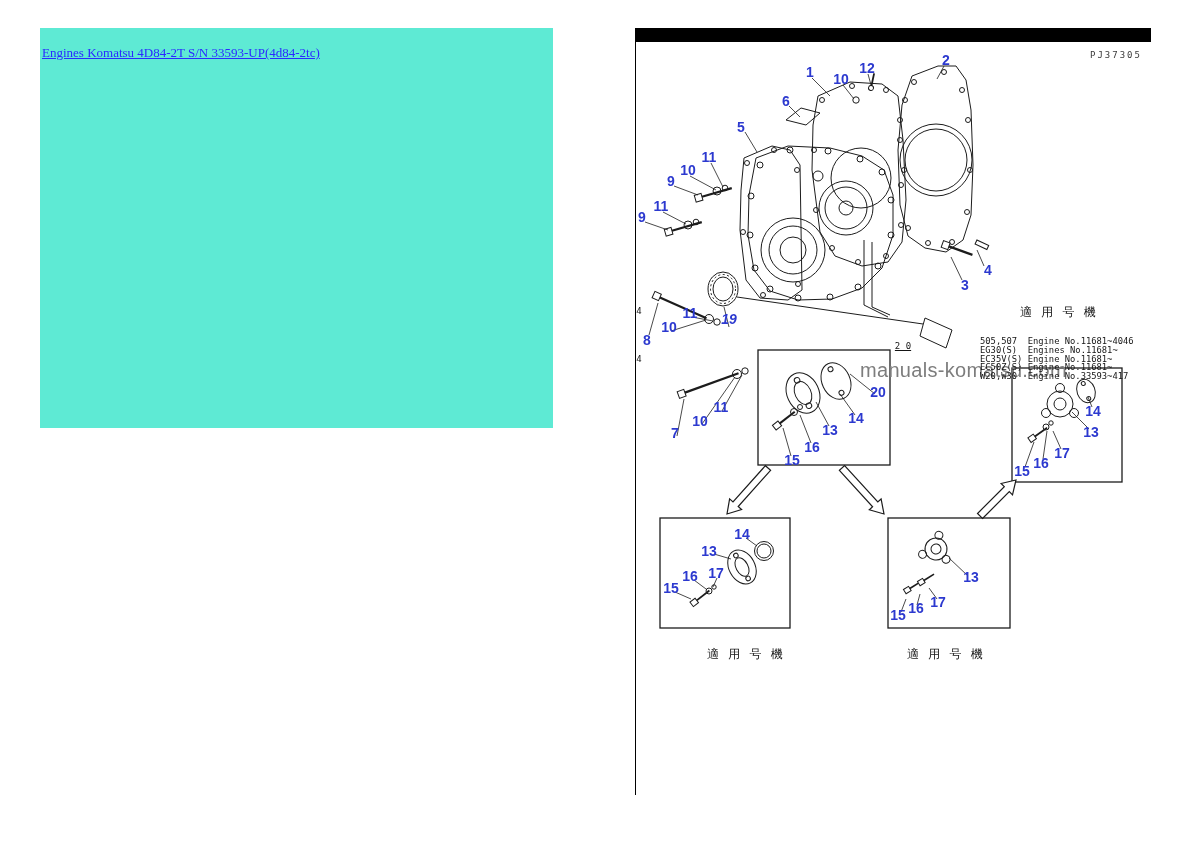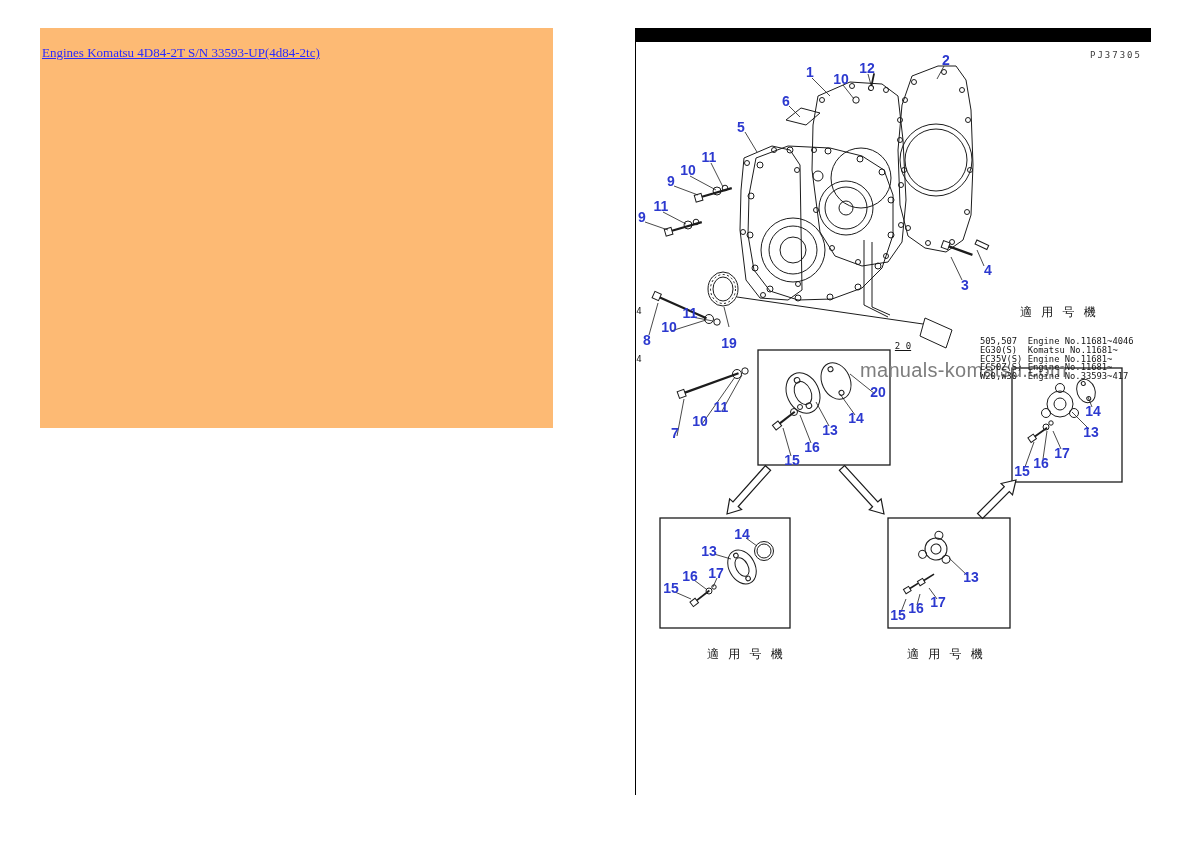--- a/index.html
+++ b/index.html
@@ -1,21 +1,21 @@
 <!DOCTYPE html>
 <html><head>
 <meta charset="utf-8">
 <style>
   html,body{margin:0;padding:0;}
   body{
     width:1190px;height:842px;position:relative;background:#fff;
     font-family:"Liberation Sans",sans-serif;overflow:hidden;
   }
   
-  .blackbox{position:absolute;left:40px;top:28px;width:513px;height:400px;background:#fdba74;}
+  .blackbox{position:absolute;left:40px;top:28px;width:513px;height:400px;background:#5eead4;}
   .engine-link{
     position:absolute;left:2px;top:17px;white-space:nowrap;
     font-family:"Liberation Serif",serif;font-size:13px;
     color:#2a2aff;text-decoration:underline;cursor:pointer;
   }
   
   .panel{position:absolute;left:635px;top:28px;width:515px;height:767px;background:#fff;border-left:1.5px solid #000;}
   .topbar{position:absolute;left:0;top:0;width:515px;height:14px;background:#000;}
   .pj-number{
     position:absolute;left:1090px;top:50px;color:#3a3a3a;
@@ -304,21 +304,21 @@
     <span class="callout" style="left: 709px; top: 157px;">11</span>
     <span class="callout" style="left: 688px; top: 170px;">10</span>
     <span class="callout" style="left: 671px; top: 181px;">9</span>
     <span class="callout" style="left: 661px; top: 206px;">11</span>
     <span class="callout" style="left: 642px; top: 217px;">9</span>
     <span class="callout" style="left: 965px; top: 285px;">3</span>
     <span class="callout" style="left: 988px; top: 270px;">4</span>
     <span class="callout" style="left: 690px; top: 313px;">11</span>
     <span class="callout" style="left: 669px; top: 327px;">10</span>
     <span class="callout" style="left: 647px; top: 340px;">8</span>
-    <span class="callout" style="left: 729px; top: 343px;">19</span>
+    <span class="callout" style="left: 729px; top: 319px; font-style: italic;">19</span>
     <span class="callout" style="left: 721px; top: 407px;">11</span>
     <span class="callout" style="left: 700px; top: 421px;">10</span>
     <span class="callout" style="left: 675px; top: 433px;">7</span>
     <span class="callout" style="left: 878px; top: 392px;">20</span>
     <span class="callout" style="left: 856px; top: 418px;">14</span>
     <span class="callout" style="left: 830px; top: 430px;">13</span>
     <span class="callout" style="left: 812px; top: 447px;">16</span>
     <span class="callout" style="left: 792px; top: 460px;">15</span>
     <span class="callout" style="left: 1093px; top: 411px;">14</span>
     <span class="callout" style="left: 1091px; top: 432px;">13</span>
@@ -336,21 +336,21 @@
     <span class="callout" style="left: 898px; top: 615px;">15</span>
     <span class="blabel" style="left: 639px; top: 311px;">4</span>
     <span class="blabel" style="left: 639px; top: 359px;">4</span>
     <span class="blabel" style="left: 903px; top: 346px; text-decoration: underline;">2 0</span>
   </div>
 
 <div class="watermark">manuals-komatsu.com</div>
 
 <div class="app-block right-block">
   <div class="app-header">適 用 号 機</div>
-  <div><div class="trow">505,507  Engine No.11681~4046</div><div class="trow">EG30(S)  Komatsu No.11681~</div><div class="trow">EC35V(S) Engine No.11681~</div><div class="trow">EC50Z(S) Engine No.11681~</div><div class="trow">W20,W30  Engine No.33593~417</div></div>
+  <div><div class="trow">505,507  Engine No.11681~4046</div><div class="trow">EG30(S)  Engines No.11681~</div><div class="trow">EC35V(S) Engine No.11681~</div><div class="trow">EC50Z(S) Engine No.11681~</div><div class="trow">W20,W30  Engine No.33593~417</div></div>
 </div>
 
 <div class="app-block bl-block">
   <div class="app-header">適 用 号 機</div>
 </div>
 
 <div class="app-block br-block">
   <div class="app-header">適 用 号 機</div>
 </div>
 

